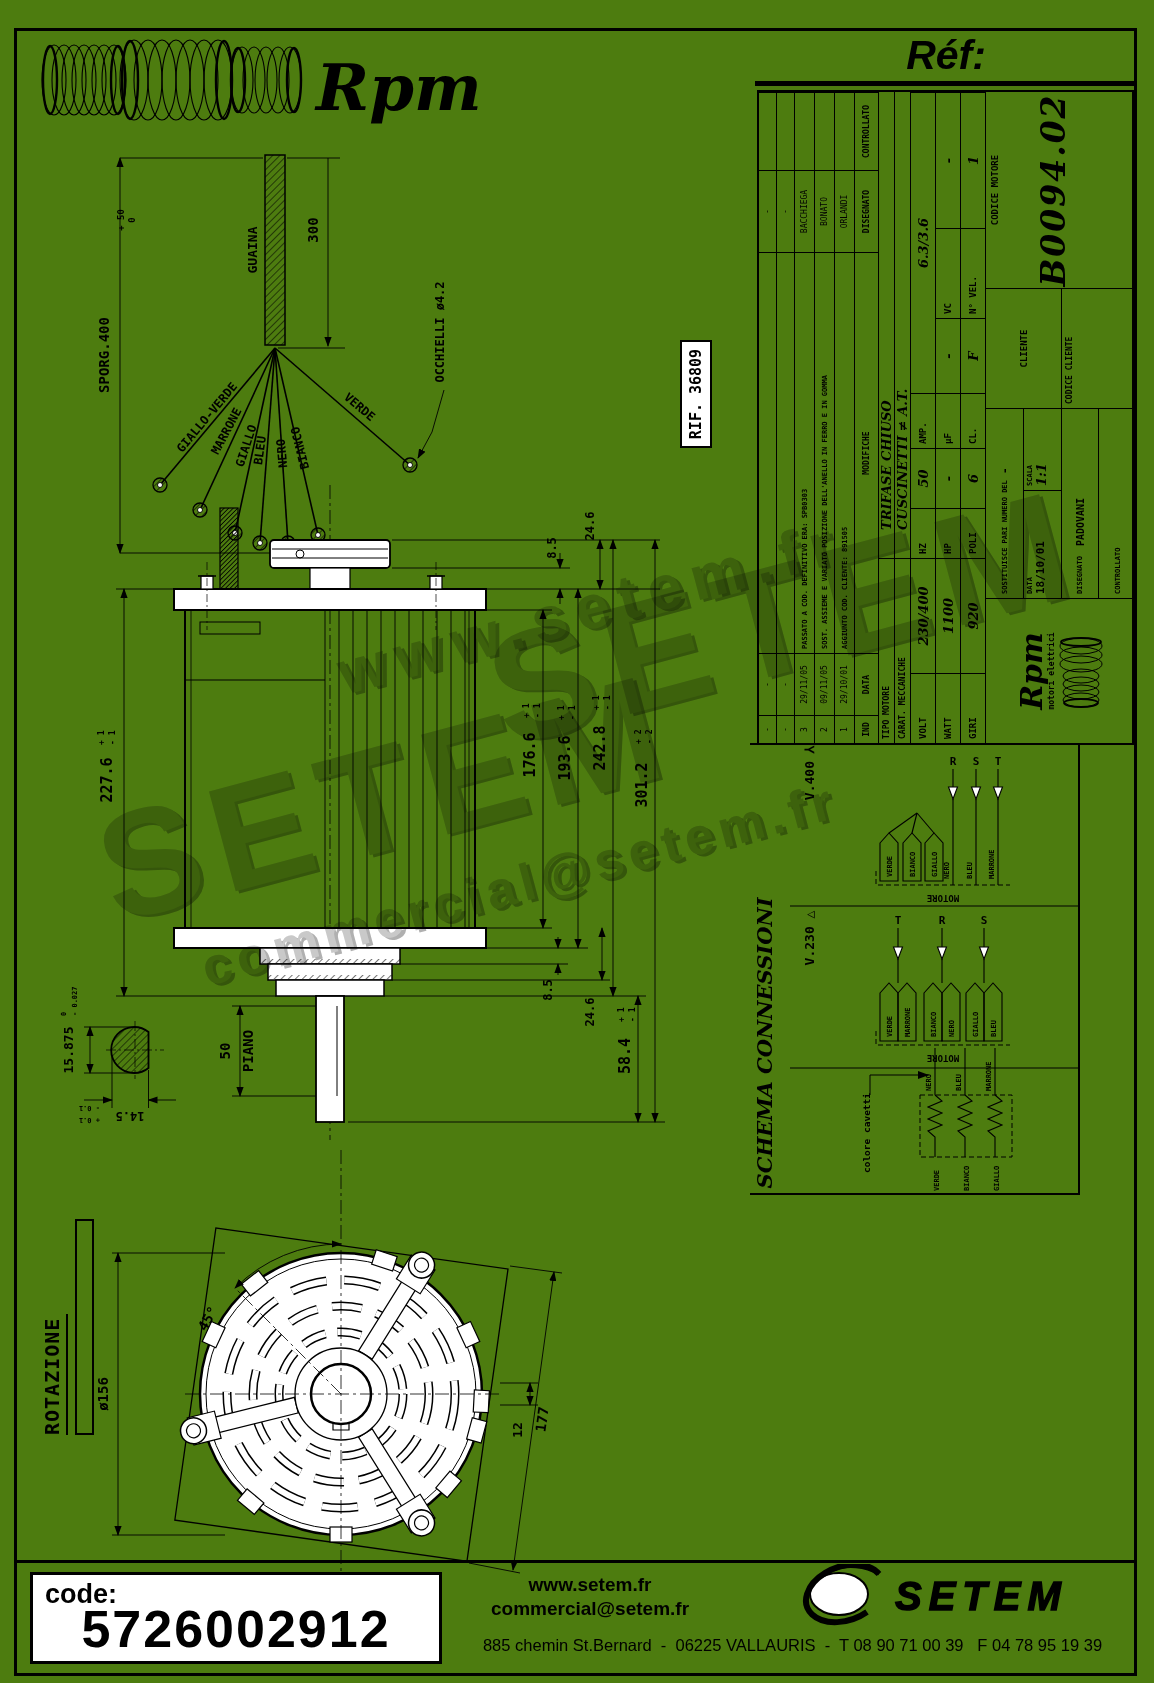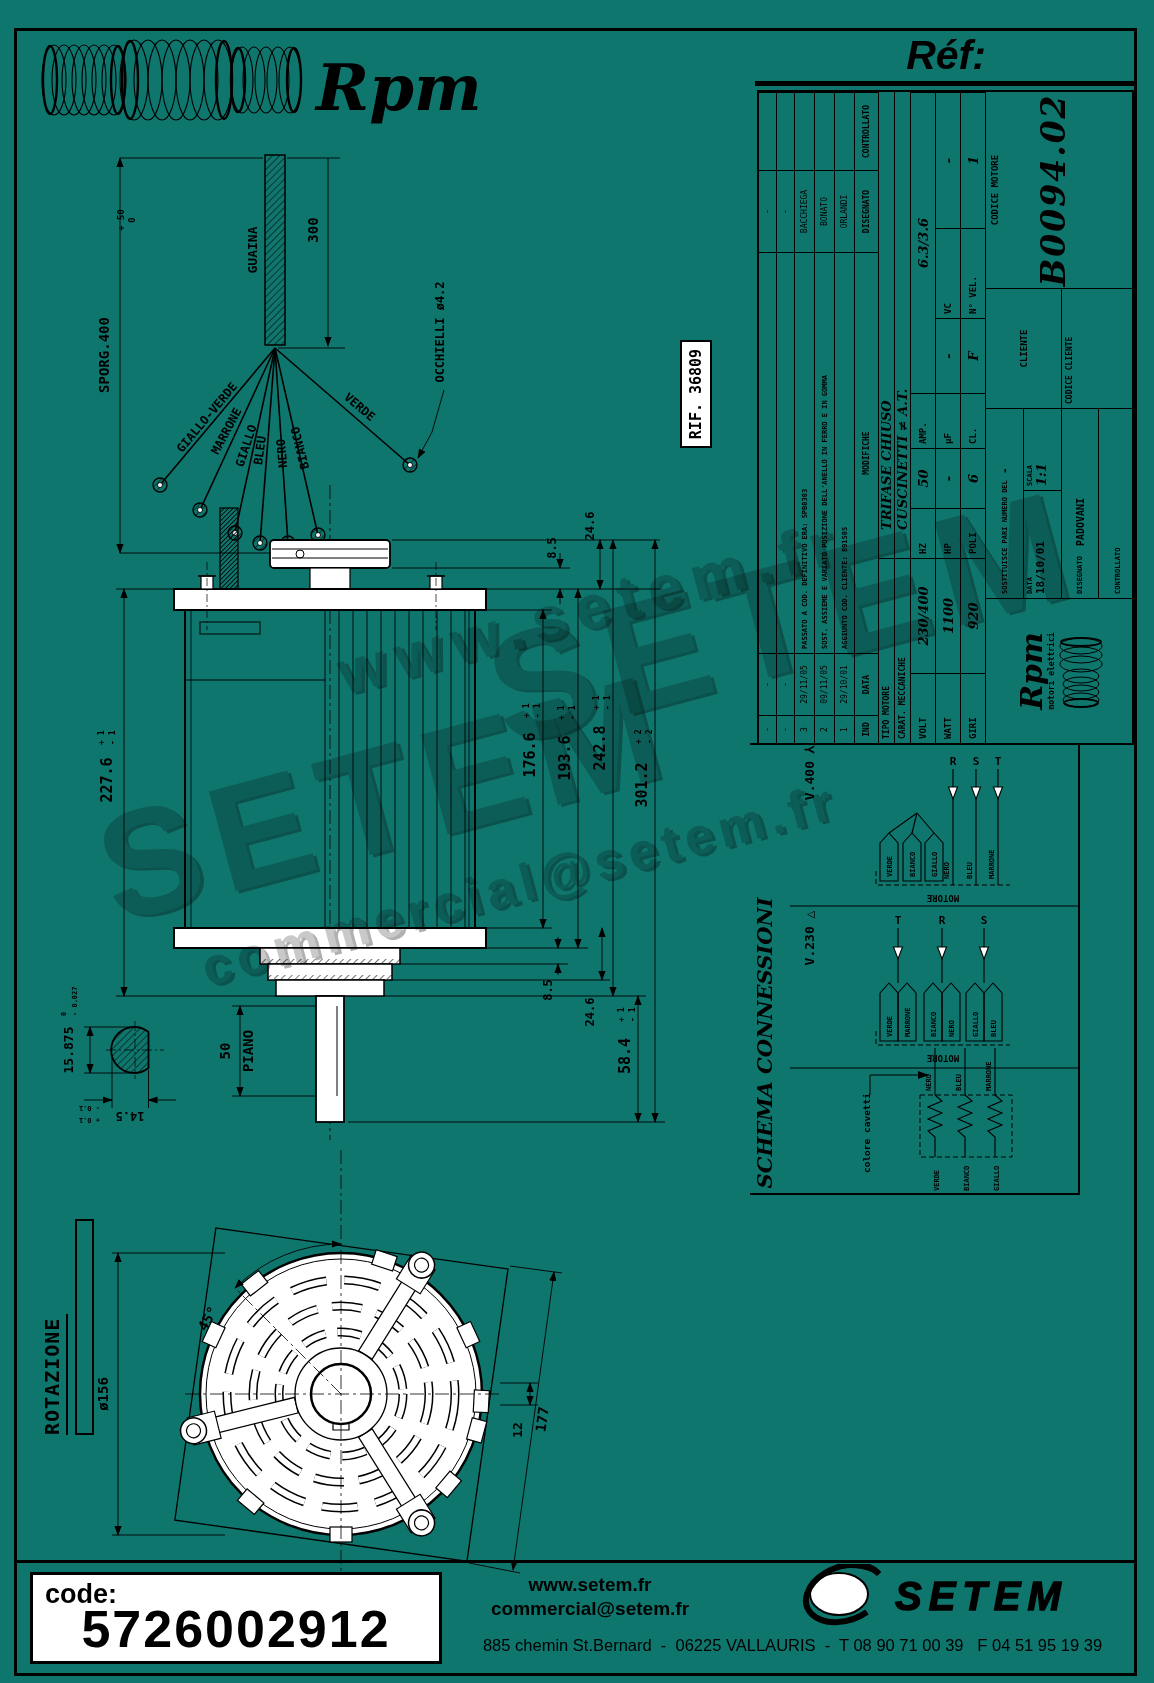--- a/index.html
+++ b/index.html
@@ -1,16 +1,16 @@
 <!DOCTYPE html>
 <html><head>
 <meta charset="utf-8">
 <style>
   html,body{margin:0;padding:0;background:#fff;}
-  .sheet{position:relative;width:1154px;height:1683px;background:#0f766e;overflow:hidden;
+  .sheet{position:relative;width:1154px;height:1683px;background:#4d7c0f;overflow:hidden;
          font-family:"DejaVu Sans Mono",monospace;color:#000;}
   .abs{position:absolute;}
   .frame{position:absolute;left:14px;top:28px;width:1123px;height:1648px;
          border:3px solid #000;box-sizing:border-box;}
   .hsep{position:absolute;left:14px;top:1560px;width:1123px;height:3px;background:#000;}
   
   .rot{position:absolute;transform-origin:0 0;transform:rotate(-90deg) translateX(-100%);}
   
   .ref{position:absolute;left:755px;top:30px;width:382px;height:56px;display:flex;align-items:center;
        justify-content:center;gap:34px;border-bottom:5px solid #000;box-sizing:border-box;
@@ -611,21 +611,21 @@
 
   <div class="hsep"></div>
 
   <div class="codebox">
     <div style="position:absolute;left:12px;top:4px;font-size:27px;font-weight:bold">code:</div>
     <div style="position:absolute;left:0;right:0;top:24px;text-align:center;font-size:52px;font-weight:bold;letter-spacing:2px">5726002912</div>
   </div>
 
   <div class="footer-center" style="left:455px;top:1574px;width:270px;font-size:19px">www.setem.fr</div>
   <div class="footer-center" style="left:455px;top:1598px;width:270px;font-size:19px">commercial@setem.fr</div>
-  <div class="footer-center" style="left:450px;top:1636px;width:685px;font-size:16.5px;font-weight:normal;white-space:pre">885 chemin St.Bernard  -  06225 VALLAURIS  -  T 08 90 71 00 39   F 04 51 95 19 39</div>
+  <div class="footer-center" style="left:450px;top:1636px;width:685px;font-size:16.5px;font-weight:normal;white-space:pre">885 chemin St.Bernard  -  06225 VALLAURIS  -  T 08 90 71 00 39   F 04 78 95 19 39</div>
 
   <svg class="abs" style="left:795px;top:1564px" width="340" height="62">
     <g>
       <ellipse cx="44" cy="30" rx="29" ry="21" fill="#fff" stroke="#000" stroke-width="2"></ellipse>
       <path d="M84,10 A40,27 -20 1 0 72,48" fill="none" stroke="#000" stroke-width="6"></path>
       <path d="M84,10 C70,2 52,0 38,6" fill="none" stroke="#000" stroke-width="3"></path>
     </g>
     <text x="100" y="46" font-size="40" font-weight="bold" font-style="italic" letter-spacing="7" style="font-family:'Liberation Sans',sans-serif" fill="#fff" stroke="#000" stroke-width="1.4">SETEM</text>
   </svg>
 

